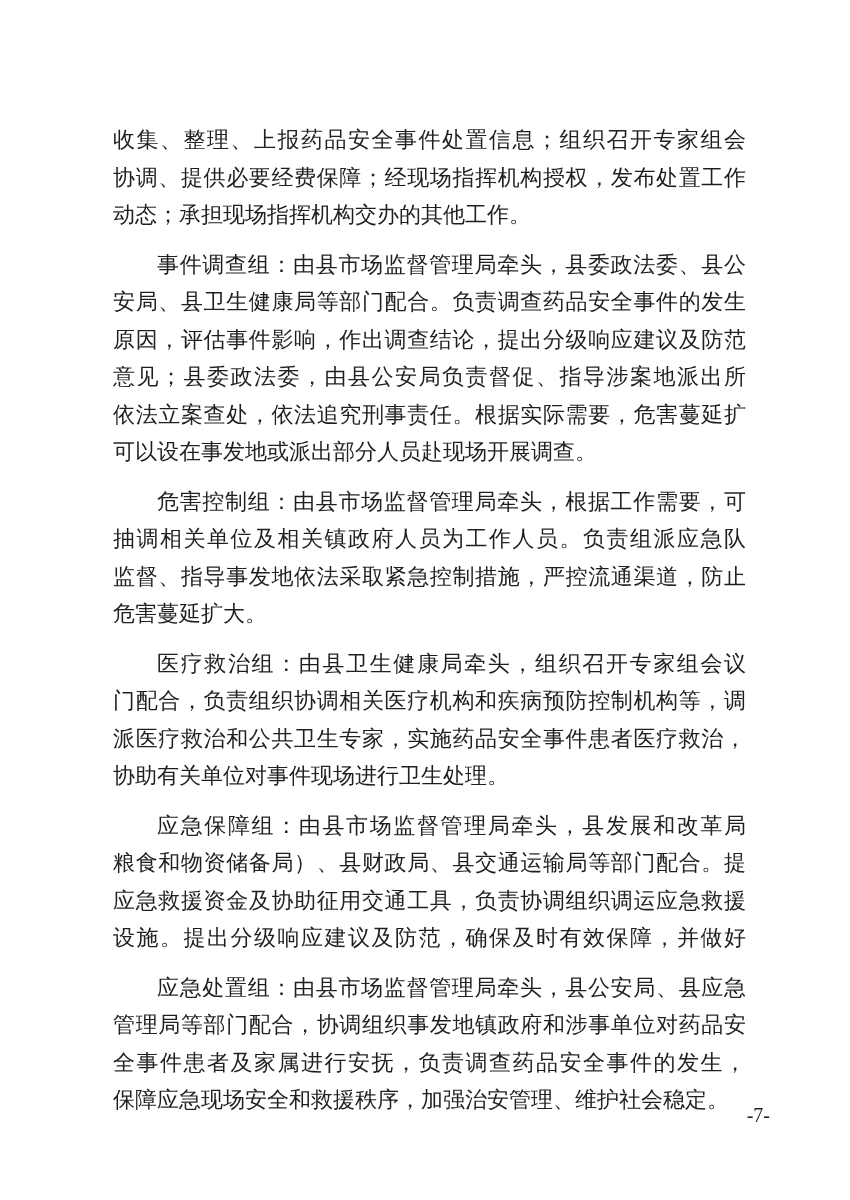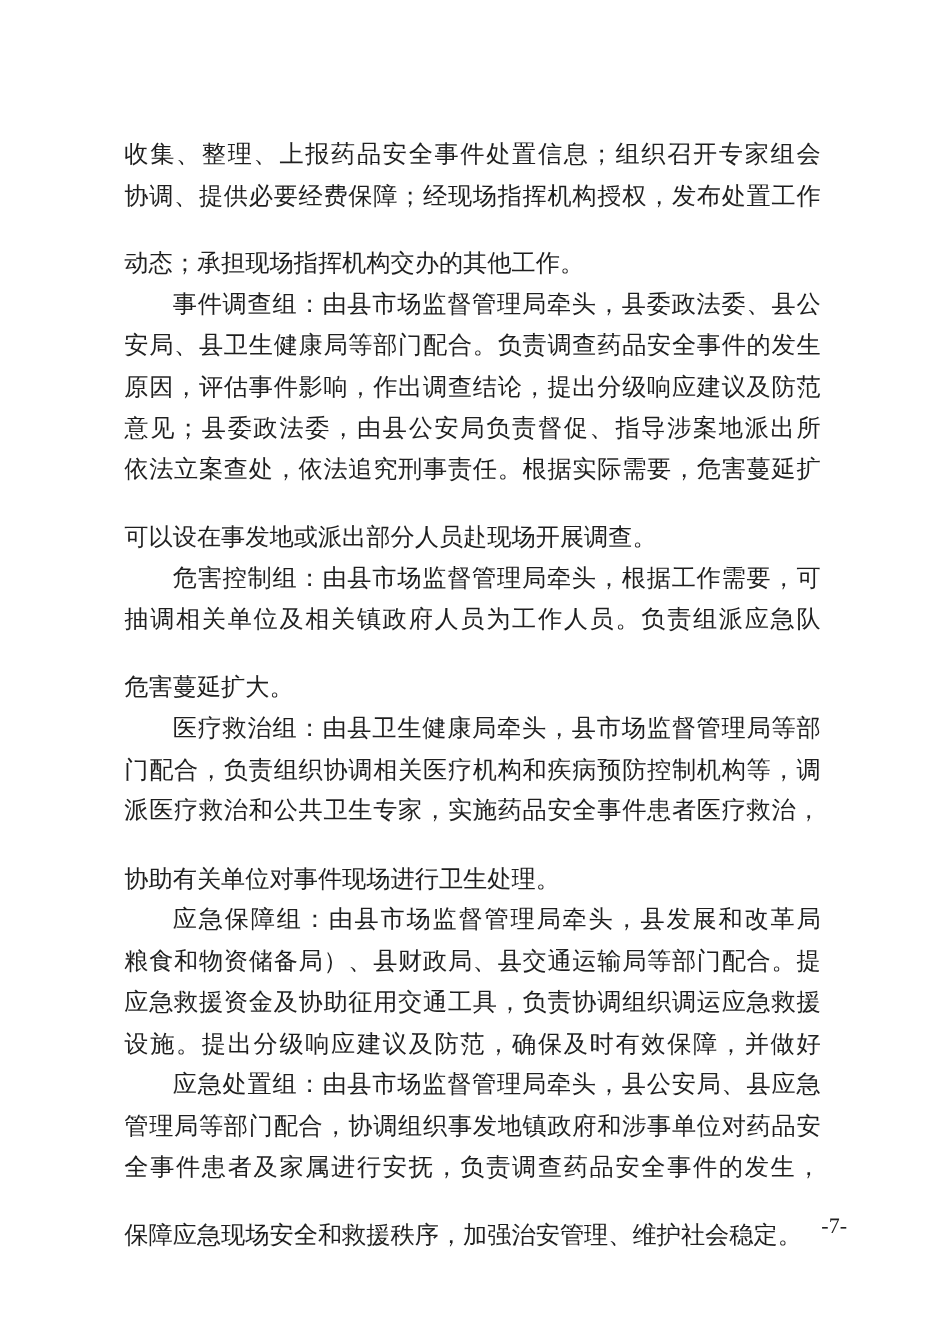--- a/index.html
+++ b/index.html
@@ -34,25 +34,25 @@
     text-align: justify;
     text-align-last: justify;
     -moz-text-align-last: justify;
     white-space: normal;
     height: 37.5px;
     overflow: hidden;
   }
   .line.para-end {
     text-align: center;
     text-align-last: left;
-    margin-top: 24px;
     -moz-text-align-last: left;
   }
   .line.indent {
     text-indent: 2em;
+    margin-top: 12px;
   }
   .page-number {
     position: absolute;
     top: 1103px;
     right: 80px;
     color: #1f1f1f;
     font-size: 20px;
     line-height: 24px;
     font-family: "Liberation Serif", "DejaVu Serif", serif;
   }
@@ -71,24 +71,25 @@
         <div class="line indent">事件调查组：由县市场监督管理局牵头，县委政法委、县公</div>
         <div class="line">安局、县卫生健康局等部门配合。负责调查药品安全事件的发生</div>
         <div class="line">原因，评估事件影响，作出调查结论，提出分级响应建议及防范</div>
         <div class="line">意见；县委政法委，由县公安局负责督促、指导涉案地派出所</div>
         <div class="line">依法立案查处，依法追究刑事责任。根据实际需要，危害蔓延扩大</div>
         <div class="line para-end">可以设在事发地或派出部分人员赴现场开展调查。</div>
       </div>
       <div class="paragraph">
         <div class="line indent">危害控制组：由县市场监督管理局牵头，根据工作需要，可</div>
         <div class="line">抽调相关单位及相关镇政府人员为工作人员。负责组派应急队伍，</div>
+        <div class="line">监督、指导事发地依法采取紧急控制措施，严控流通渠道，防止</div>
         <div class="line para-end">危害蔓延扩大。</div>
       </div>
       <div class="paragraph">
-        <div class="line indent">医疗救治组：由县卫生健康局牵头，县市场监督管理局等部</div>
+        <div class="line indent">医疗救治组：由县卫生健康局牵头，组织召开专家组会议</div>
         <div class="line">门配合，负责组织协调相关医疗机构和疾病预防控制机构等，调</div>
         <div class="line">派医疗救治和公共卫生专家，实施药品安全事件患者医疗救治，</div>
         <div class="line para-end">协助有关单位对事件现场进行卫生处理。</div>
       </div>
       <div class="paragraph">
         <div class="line indent">应急保障组：由县市场监督管理局牵头，县发展和改革局（县</div>
         <div class="line">粮食和物资储备局）、县财政局、县交通运输局等部门配合。提供</div>
         <div class="line">应急救援资金及协助征用交通工具，负责协调组织调运应急救援</div>
         <div class="line">设施。提出分级响应建议及防范，确保及时有效保障，并做好</div>
       </div>

